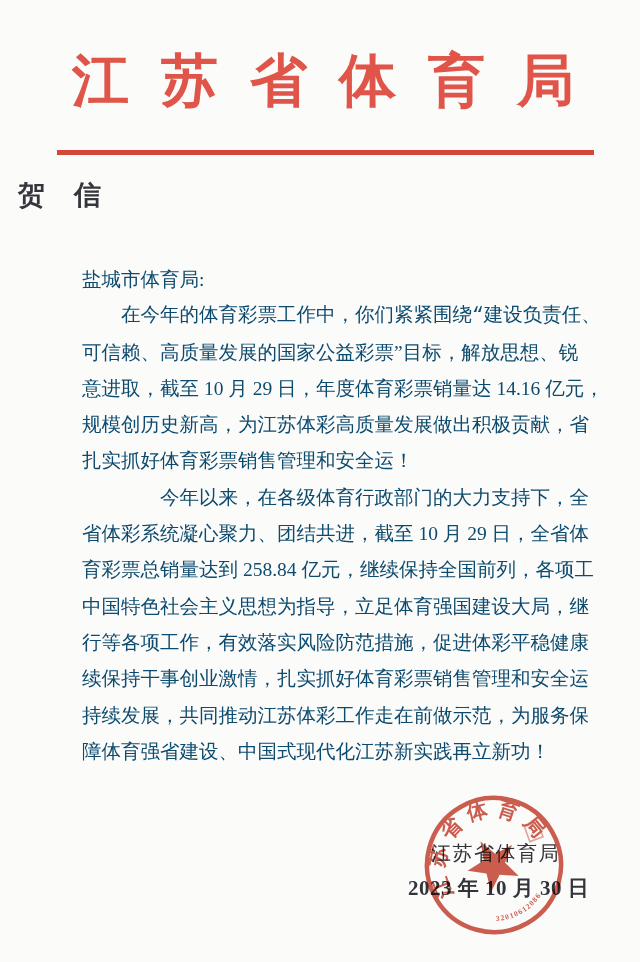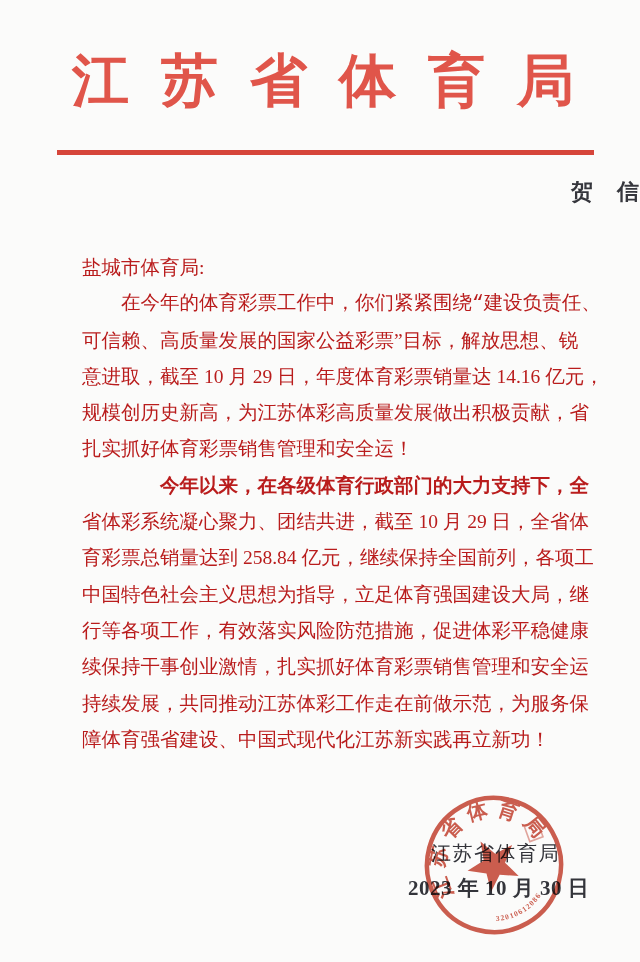--- a/index.html
+++ b/index.html
@@ -18,32 +18,32 @@
     font-size:57px;font-weight:bold;color:#e0554a;line-height:1.1;
   }
   .red-rule{
     position:absolute;top:150px;left:57px;width:537px;height:5px;
     background:#d6453a;
   }
 
   
   .doc-title{
     position:absolute;top:177px;left:0;width:640px;
-    text-align:right;padding-left:18px;box-sizing:border-box;
-    font-size:22px;font-weight:bold;color:#35363c;letter-spacing:1px;
+    text-align:left;padding-left:18px;box-sizing:border-box;
+    font-size:27px;font-weight:bold;color:#35363c;letter-spacing:1px;
   }
 
   
   .body-block{
-    position:absolute;top:250px;left:82px;width:506px;
-    font-size:19.5px;line-height:36.3px;color:#b91c1c;
+    position:absolute;top:262px;left:82px;width:506px;
+    font-size:19.5px;line-height:36.3px;color:#0c4a6e;
   }
   .bl{white-space:nowrap;height:36.3px;}
   .ind2{padding-left:39px;font-family:Liberation Mono, monospace;}
-  .ind4{padding-left:78px;font-weight:bold;}
+  .ind4{padding-left:78px;}
 
   
   .signature{
     position:absolute;top:840px;left:431px;
     font-size:20px;letter-spacing:1.5px;color:#33343a;white-space:nowrap;
   }
   .sign-date{
     position:absolute;top:874px;left:408px;
     font-size:21px;letter-spacing:.5px;color:#33343a;white-space:nowrap;font-weight:bold;
   }

